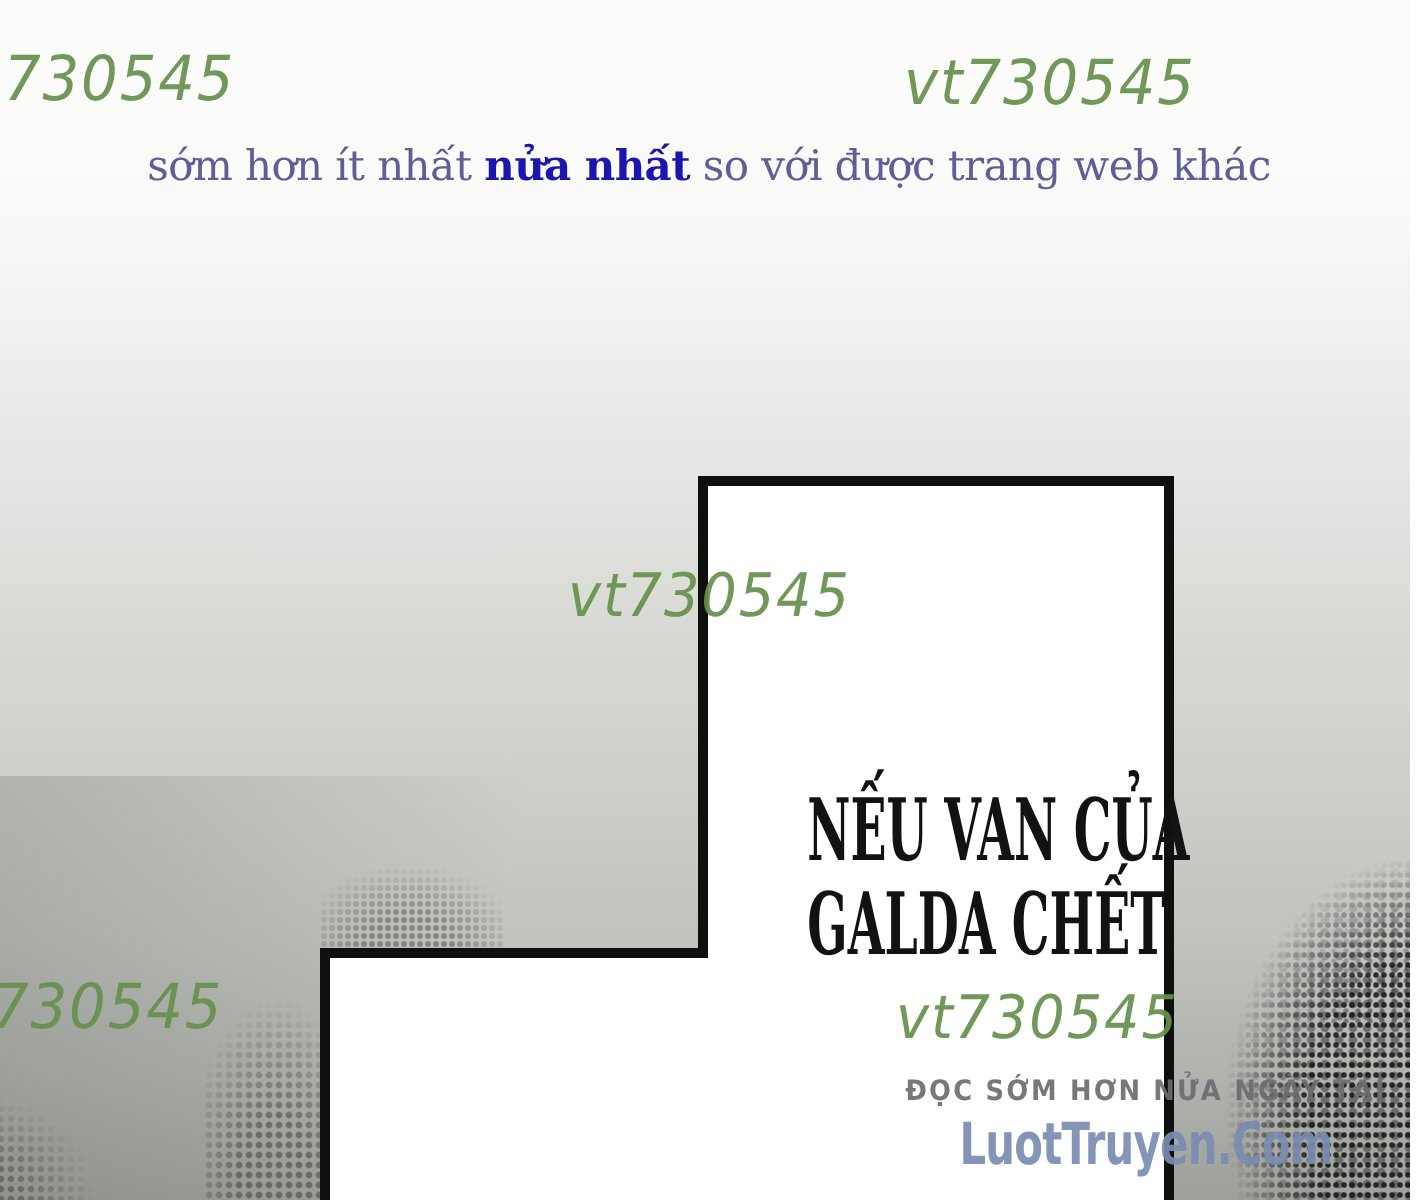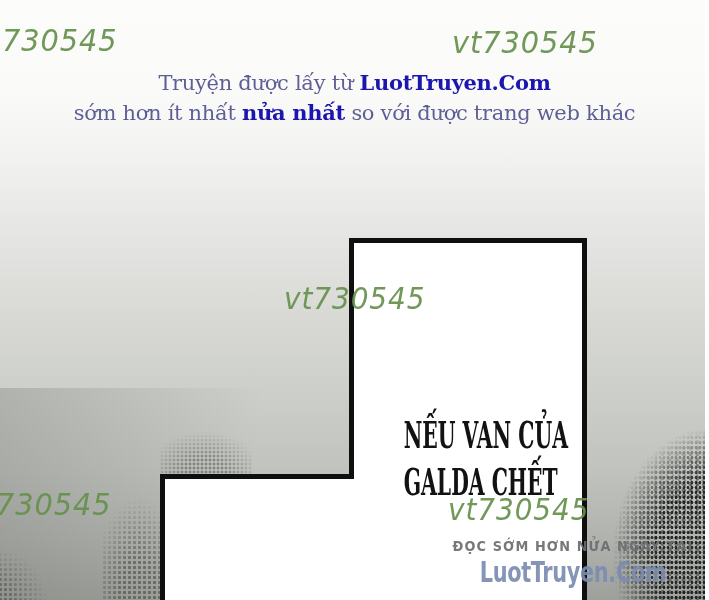--- a/index.html
+++ b/index.html
@@ -71,22 +71,22 @@
   .wm-br  { left:448px; top:492px; font-size:30px; }
   
   .banner {
     position:absolute; left:0; top:68px; width:709px; text-align:center;
     font-family:"DejaVu Serif", serif; font-size:21px; line-height:30px;
     color:#5f5f98; letter-spacing:-0.3px;
   }
   .banner b { color:#1c16b0; font-weight:bold; }
   
   .bubble-text {
-    position:absolute; left:351px; top:412px; width:234px; text-align:center;
-    font-family:"DejaVu Serif", serif; font-weight:bold; font-size:37px;
+    position:absolute; left:351px; top:393px; width:234px; text-align:center;
+    font-family:"DejaVu Serif", serif; font-weight:bold; font-size:43px;
     line-height:47px; color:#121212;
   }
   .bubble-text .line { transform:scaleX(.55); transform-origin:50% 50%; white-space:nowrap; }
   
   .footer { position:absolute; left:433px; top:538px; width:280px; text-align:center; }
   .footer .tagline {
     font-family:"DejaVu Sans", sans-serif; font-weight:bold; font-size:14px;
     letter-spacing:1.2px; color:rgba(106,109,113,.92);
     transform:scaleX(.92); transform-origin:50% 50%; white-space:nowrap;
   }
@@ -113,21 +113,20 @@
     <path d="M351.5 240.5 L584.5 240.5 L584.5 606 L162.5 606 L162.5 476.5 L351.5 476.5 Z" fill="#ffffff" stroke="#0f0f0f" stroke-width="5" stroke-linejoin="miter"></path>
   </svg>
 
   <div class="wm wm-tl">730545</div>
   <div class="wm wm-tr">vt730545</div>
   <div class="wm wm-mid">vt730545</div>
   <div class="wm wm-bl">730545</div>
   <div class="wm wm-br">vt730545</div>
 
   <div class="banner">
-    <div><span>Truyện được lấy từ </span><b>LuotTruyen.Com</b></div>
     <div><span>sớm hơn ít nhất </span><b>nửa nhất</b><span> so với được trang web khác</span></div>
   </div>
 
   <div class="bubble-text">
     <div class="line">NẾU VAN CỦA</div>
     <div class="line">GALDA CHẾT</div>
   </div>
 
   <div class="footer">
     <div class="tagline">ĐỌC SỚM HƠN NỬA NGÀY TẠI</div>

